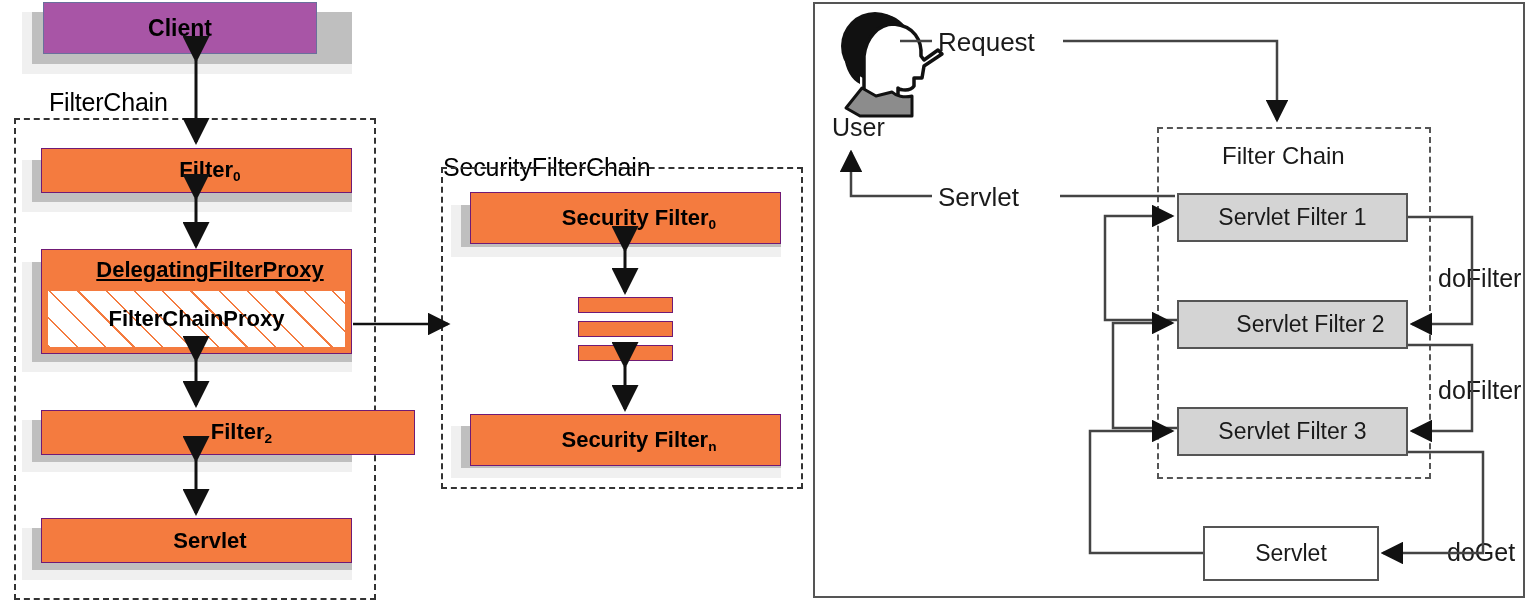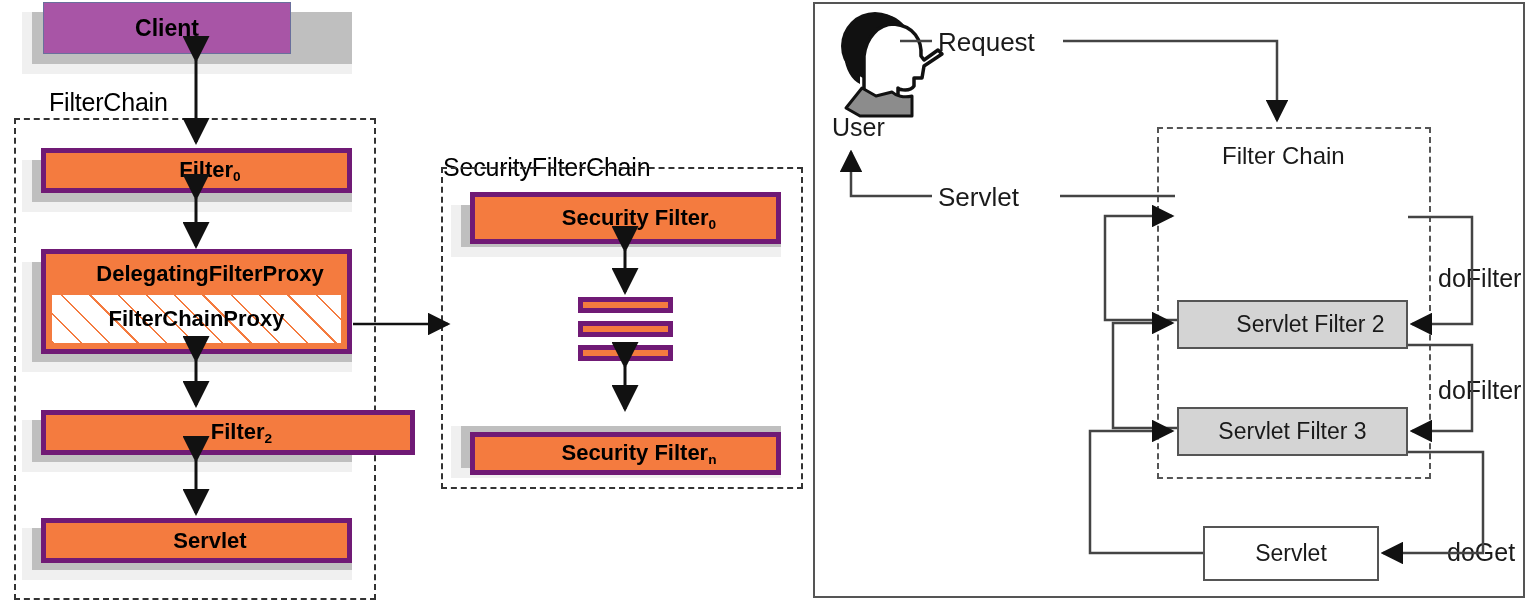--- a/index.html
+++ b/index.html
@@ -9,21 +9,21 @@
 
   
   .node{position:absolute;box-sizing:border-box;display:flex;
         align-items:center;justify-content:center;}
 
   
   .shadow{position:absolute;background:#bfbfbf;}
   .shadow2{position:absolute;background:#f0f0f0;}
 
   .orange{background:#F47B3F;color:#000;font-weight:bold;font-size:22px;
-          border:5px solid #701a75;padding-left:27px;}
+          border:1px solid #701a75;padding-left:27px;}
   .client{background:#A855A6;color:#000;font-weight:bold;font-size:23px;
           border:1px solid #6a6f9c;}
 
   .dashbox{position:absolute;box-sizing:border-box;
            border:2px dashed #333;background:transparent;}
   .grouplabel{position:absolute;font-size:25px;color:#000;font-weight:normal;
               letter-spacing:-0.2px;white-space:nowrap;}
 
   .dfp{flex-direction:column;justify-content:flex-start;padding-top:2px;}
   .dfp .dfp-title{width:100%;text-align:center;font-weight:bold;font-size:22px;
@@ -52,36 +52,36 @@
   .fcdash{position:absolute;box-sizing:border-box;border:2px dashed #555;}
   svg{position:absolute;left:0;top:0;overflow:visible;}
 </style>
 </head>
 <body>
 
 <div id="stage">
 
   <div class="shadow2" style="left:22px;top:12px;width:330px;height:62px;"></div>
   <div class="shadow" style="left:32px;top:12px;width:320px;height:52px;"></div>
-  <div class="node client" style="left:43px;top:2px;width:248px;height:52px;justify-content:center;">
+  <div class="node client" style="left:43px;top:2px;width:274px;height:52px;justify-content:center;">
     <span>Client</span>
   </div>
 
   <div class="grouplabel" style="left:12px;top:88px;margin-left:37px;">FilterChain</div>
   <div class="dashbox" style="left:14px;top:118px;width:362px;height:482px;"></div>
 
   <div class="shadow2" style="left:22px;top:160px;width:330px;height:52px;"></div>
   <div class="shadow" style="left:32px;top:160px;width:320px;height:42px;"></div>
   <div class="node orange" style="left:41px;top:148px;width:311px;height:45px;">
     <span><span>Filter</span><sub>0</sub></span>
   </div>
 
   <div class="shadow2" style="left:22px;top:262px;width:330px;height:110px;"></div>
   <div class="shadow" style="left:32px;top:262px;width:320px;height:100px;"></div>
-  <div class="node orange dfp" style="left:41px;top:249px;width:311px;height:105px;">
+  <div class="node orange dfp" style="left:41px;top:249px;width:311px;height:105px;text-decoration:underline;">
     <div class="dfp-title">DelegatingFilterProxy</div>
     <div class="fcp">
       <span class="hatch"></span>
       <span class="fcp-label">FilterChainProxy</span>
     </div>
   </div>
 
   <div class="shadow2" style="left:22px;top:420px;width:330px;height:52px;"></div>
   <div class="shadow" style="left:32px;top:420px;width:320px;height:42px;"></div>
   <div class="node orange" style="left:41px;top:410px;width:374px;height:45px;">
@@ -102,21 +102,21 @@
   <div class="node orange" style="left:470px;top:192px;width:311px;height:52px;">
     <span><span>Security Filter</span><sub>0</sub></span>
   </div>
 
   <div class="node orange" style="left:578px;top:297px;width:95px;height:16px;"></div>
   <div class="node orange" style="left:578px;top:321px;width:95px;height:16px;"></div>
   <div class="node orange" style="left:578px;top:345px;width:95px;height:16px;"></div>
 
   <div class="shadow2" style="left:451px;top:426px;width:330px;height:52px;"></div>
   <div class="shadow" style="left:461px;top:426px;width:320px;height:42px;"></div>
-  <div class="node orange" style="left:470px;top:432px;width:311px;height:43px;">
+  <div class="node orange" style="left:470px;top:414px;width:311px;height:52px;">
     <span><span>Security Filter</span><sub>n</sub></span>
   </div>
 
   <svg width="1529" height="600">
     <defs>
       <marker id="ar" markerWidth="9" markerHeight="9" refX="8" refY="4.5" orient="auto">
         <path d="M0,0 L9,4.5 L0,9 z" fill="#111"></path>
       </marker>
       <marker id="arS" markerWidth="8" markerHeight="8" refX="7.5" refY="4" orient="auto">
         <path d="M0,0 L8,4 L0,8 z" fill="#111"></path>
@@ -154,20 +154,23 @@
 
   <div class="rlabel" style="left:938px;top:27px;font-size:26px;">Request</div>
   <div class="rlabel" style="left:938px;top:182px;font-size:26px;">Servlet</div>
   <div class="rlabel" style="left:1438px;top:264px;font-size:25px;">doFilter</div>
   <div class="rlabel" style="left:1438px;top:376px;font-size:25px;">doFilter</div>
   <div class="rlabel" style="left:1447px;top:503px;font-size:25px;margin-top:35px;">doGet</div>
 
   <div class="fcdash" style="left:1157px;top:127px;width:274px;height:352px;"></div>
   <div class="rlabel" style="left:1222px;top:142px;font-size:24px;">Filter Chain</div>
 
+  <div class="greybox" style="left:1177px;top:193px;width:231px;height:49px;">
+    <span>Servlet Filter 1</span>
+  </div>
   <div class="greybox" style="left:1177px;top:300px;width:231px;height:49px;padding-left:36px;">
     <span>Servlet Filter 2</span>
   </div>
   <div class="greybox" style="left:1177px;top:407px;width:231px;height:49px;">
     <span>Servlet Filter 3</span>
   </div>
   <div class="whitebox" style="left:1203px;top:526px;width:176px;height:55px;">
     <span>Servlet</span>
   </div>
 

